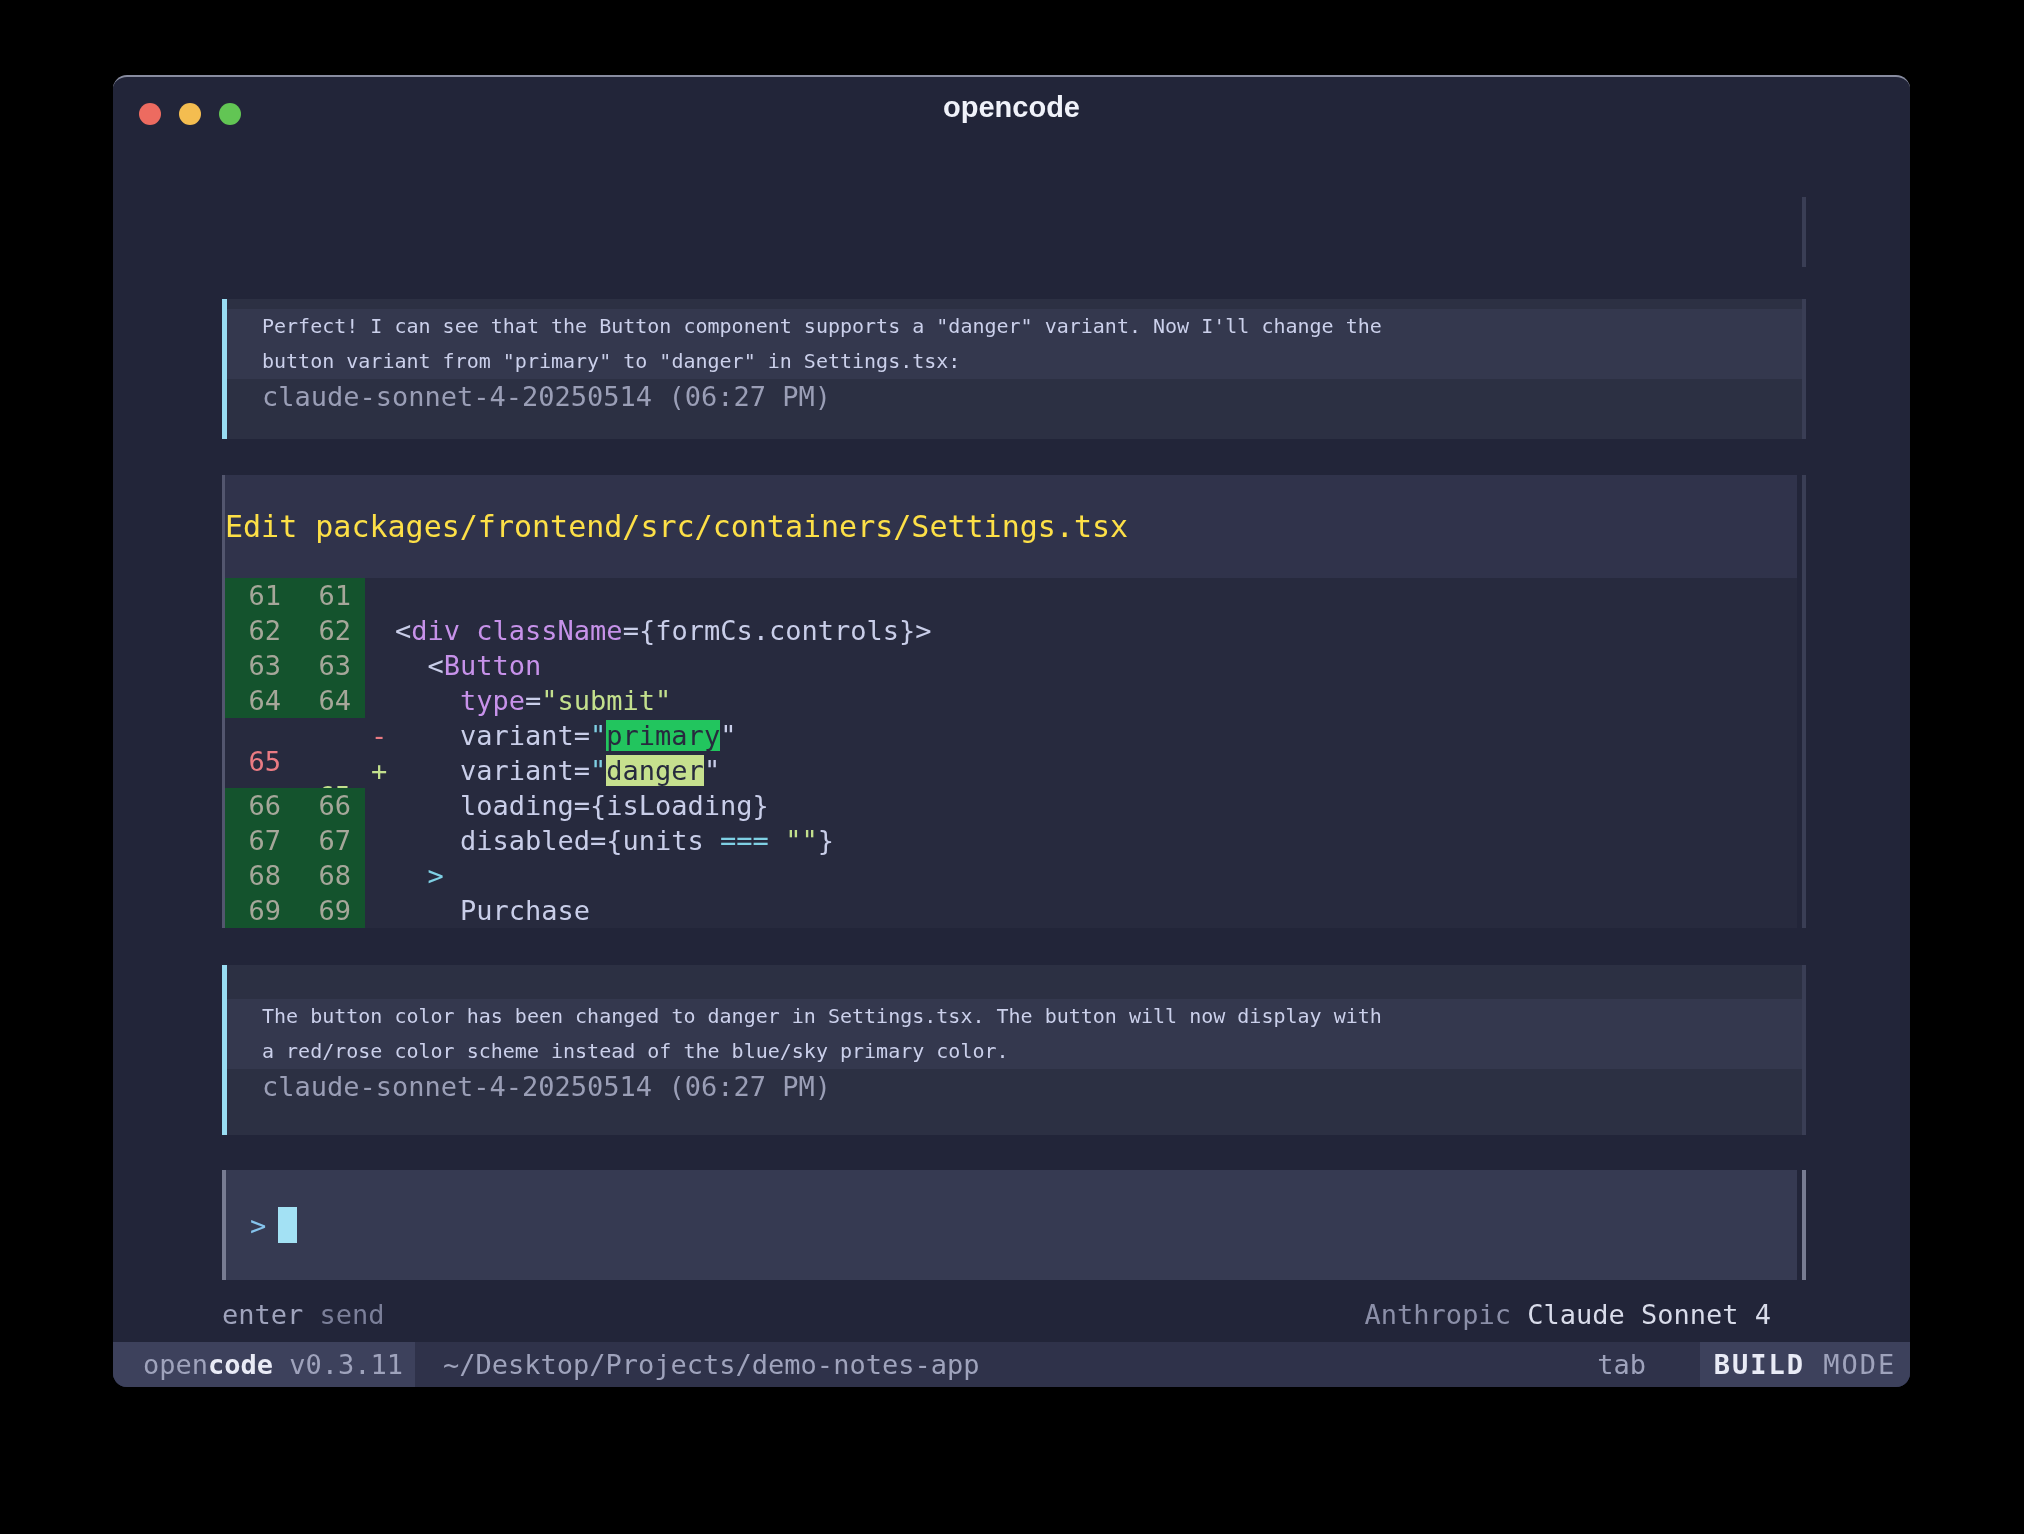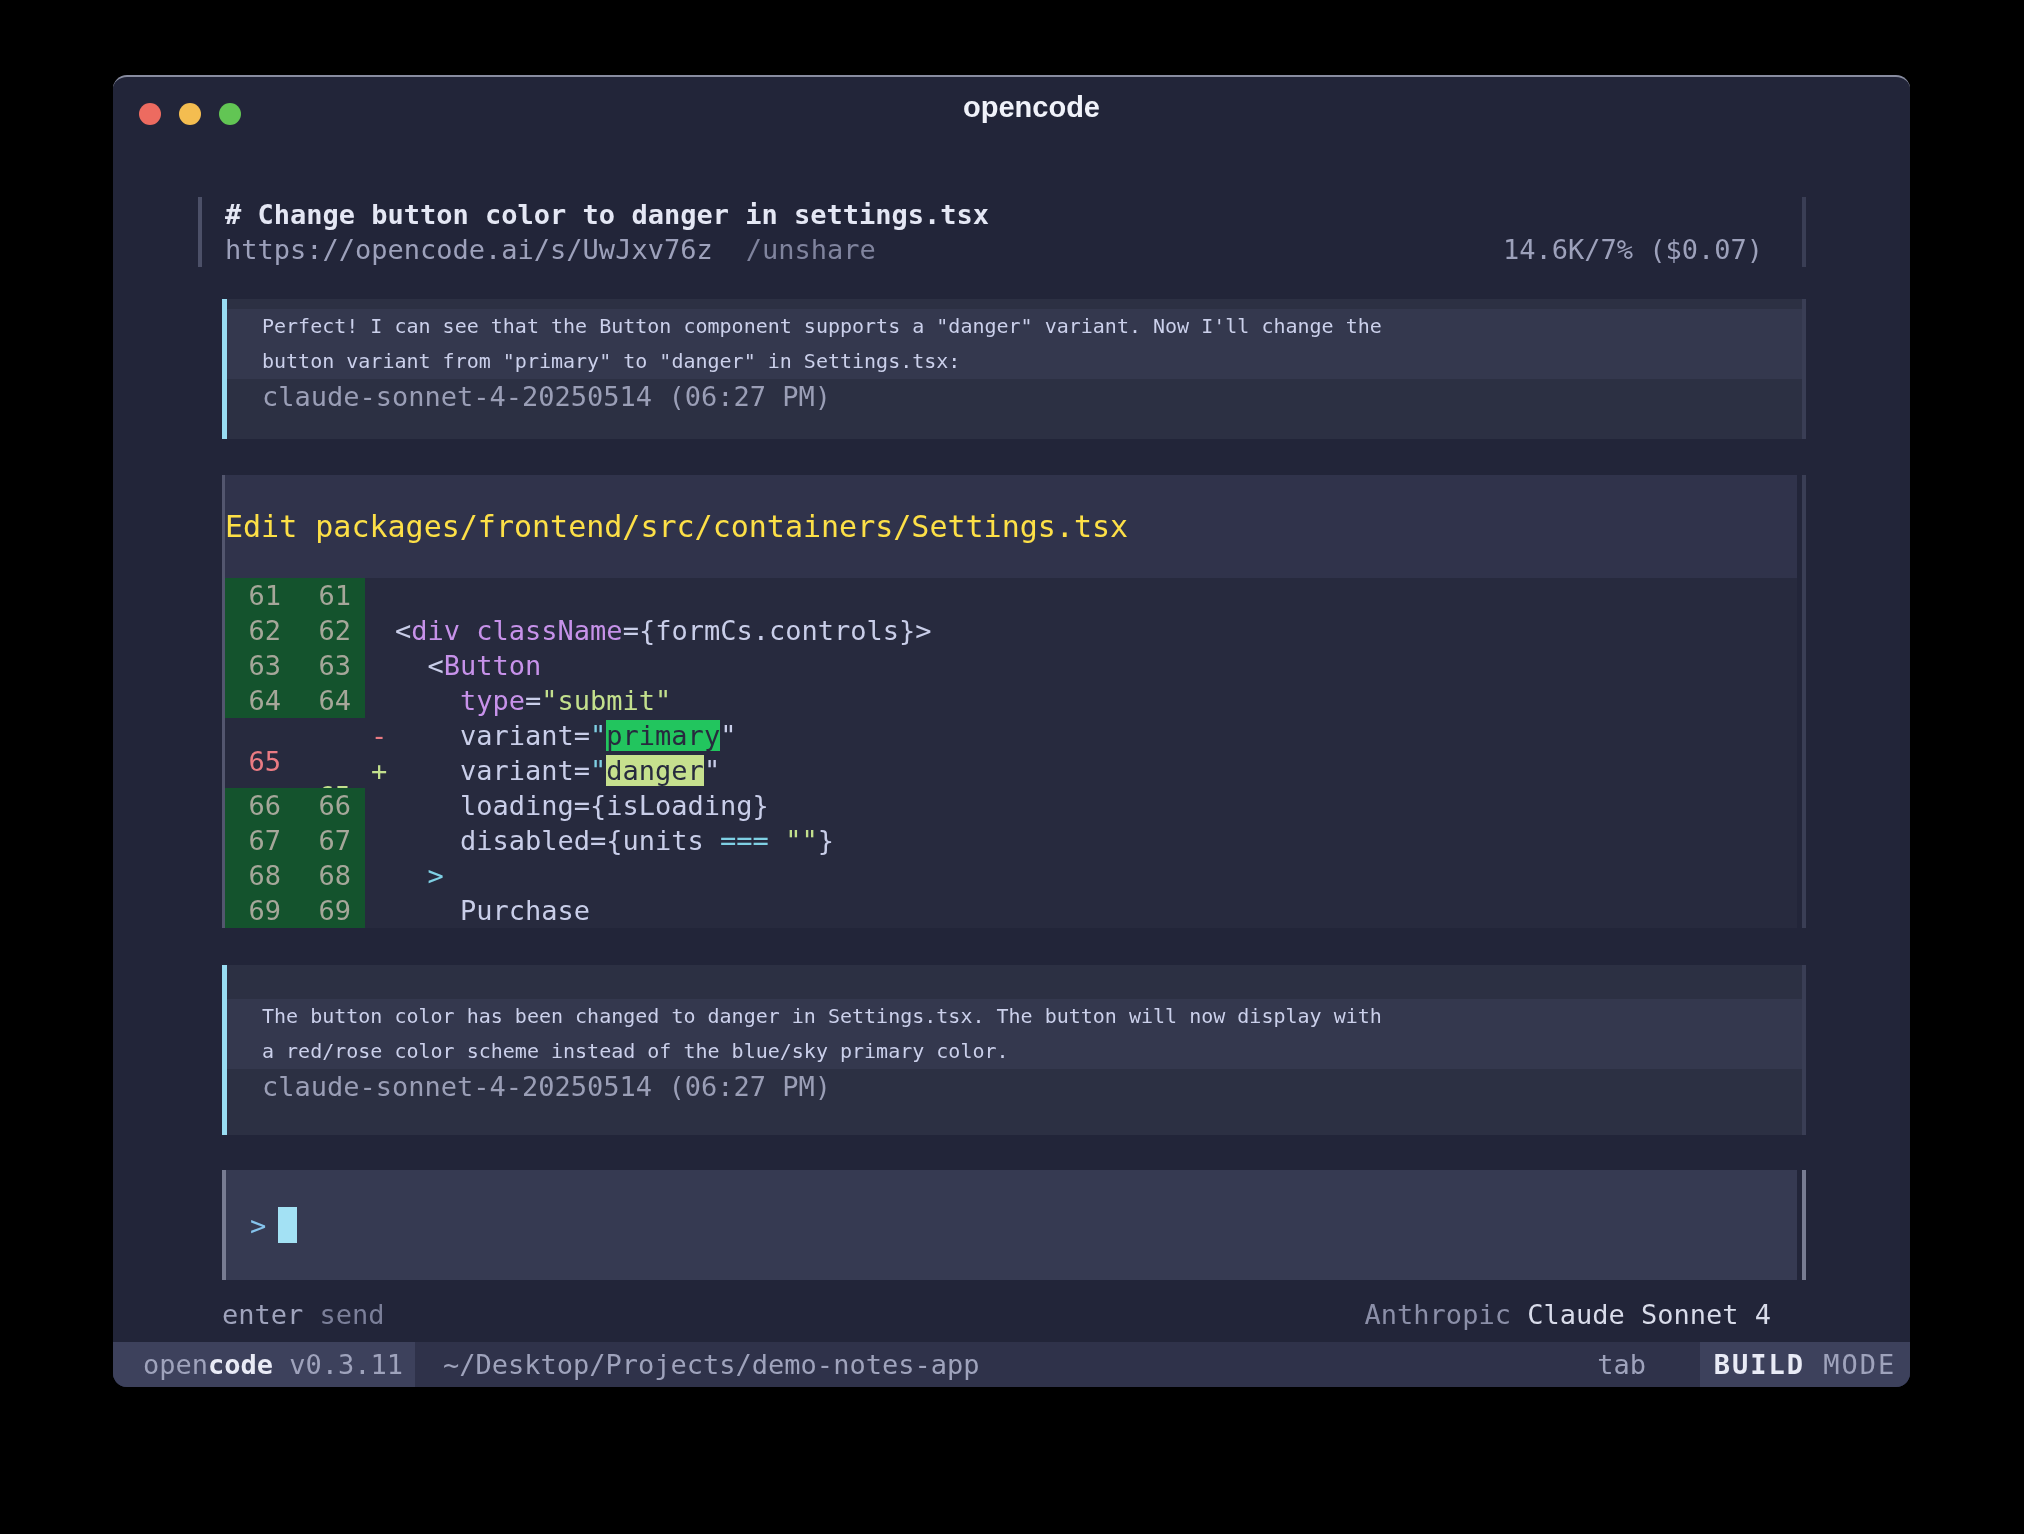--- a/index.html
+++ b/index.html
@@ -6,21 +6,21 @@
   body{width:2024px;height:1534px;position:relative;font-family:"DejaVu Sans Mono",monospace;overflow:hidden;}
 
   .window{position:absolute;left:113px;top:75px;width:1797px;height:1310px;background:#222539;
           border-radius:14px;border-top:2px solid #888ca0;overflow:hidden;}
 
   
   .titlebar{position:absolute;left:0;top:0;width:100%;height:60px;}
   .lights{position:absolute;left:26px;top:26px;display:flex;gap:18px;}
   .light{width:22px;height:22px;border-radius:50%;}
   .title{position:absolute;left:0;top:0;width:100%;height:60px;display:flex;align-items:center;justify-content:center;
-         font-family:"Liberation Sans",sans-serif;font-weight:bold;font-size:29px;color:#f0f2fa;padding-left:20px;}
+         font-family:"Liberation Sans",sans-serif;font-weight:bold;font-size:29px;color:#f0f2fa;}
 
   
   .vline{position:absolute;left:1689px;width:4px;background:#3a3e55;}
 
   
   .share-header{position:absolute;left:85px;top:120px;width:1601px;height:70px;border-left:4px solid #4c5068;}
   .sh-row{height:35px;line-height:35px;font-size:27px;padding-left:23px;display:flex;}
   .sh-title{color:#e4e7f4;font-weight:bold;}
   .sh-url{color:#9da1bb;}
   .sh-cmd{color:#80849e;margin-left:33px;}
@@ -83,30 +83,20 @@
 
   <div class="titlebar">
     <div class="lights">
       <div class="light" id="light-0" style="background: rgb(237, 107, 96);"></div>
       <div class="light" id="light-1" style="background: rgb(244, 189, 80);"></div>
       <div class="light" id="light-2" style="background: rgb(98, 197, 84);"></div>
     </div>
     <div class="title">opencode</div>
   </div>
 
-  <div class="share-header">
-    <div class="sh-row">
-      <span class="sh-title"># Change button color to danger in settings.tsx</span>
-    </div>
-    <div class="sh-row">
-      <span class="sh-url">https://opencode.ai/s/UwJxv76z</span>
-      <span class="sh-cmd">/unshare</span>
-      <span class="sh-stats">14.6K/7% ($0.07)</span>
-    </div>
-  </div>
   <div class="vline" style="top:120px;height:70px;"></div>
 
   <div class="msg msg-1">
       <div class="mline">Perfect! I can see that the Button component supports a "danger" variant. Now I'll change the</div>
       <div class="mline">button variant from "primary" to "danger" in Settings.tsx:</div>
       <div class="mmeta">claude-sonnet-4-20250514 (06:27 PM)</div>
     </div>
   <div class="vline" style="top:222px;height:140px;"></div>
 
   <div class="diff-card">

